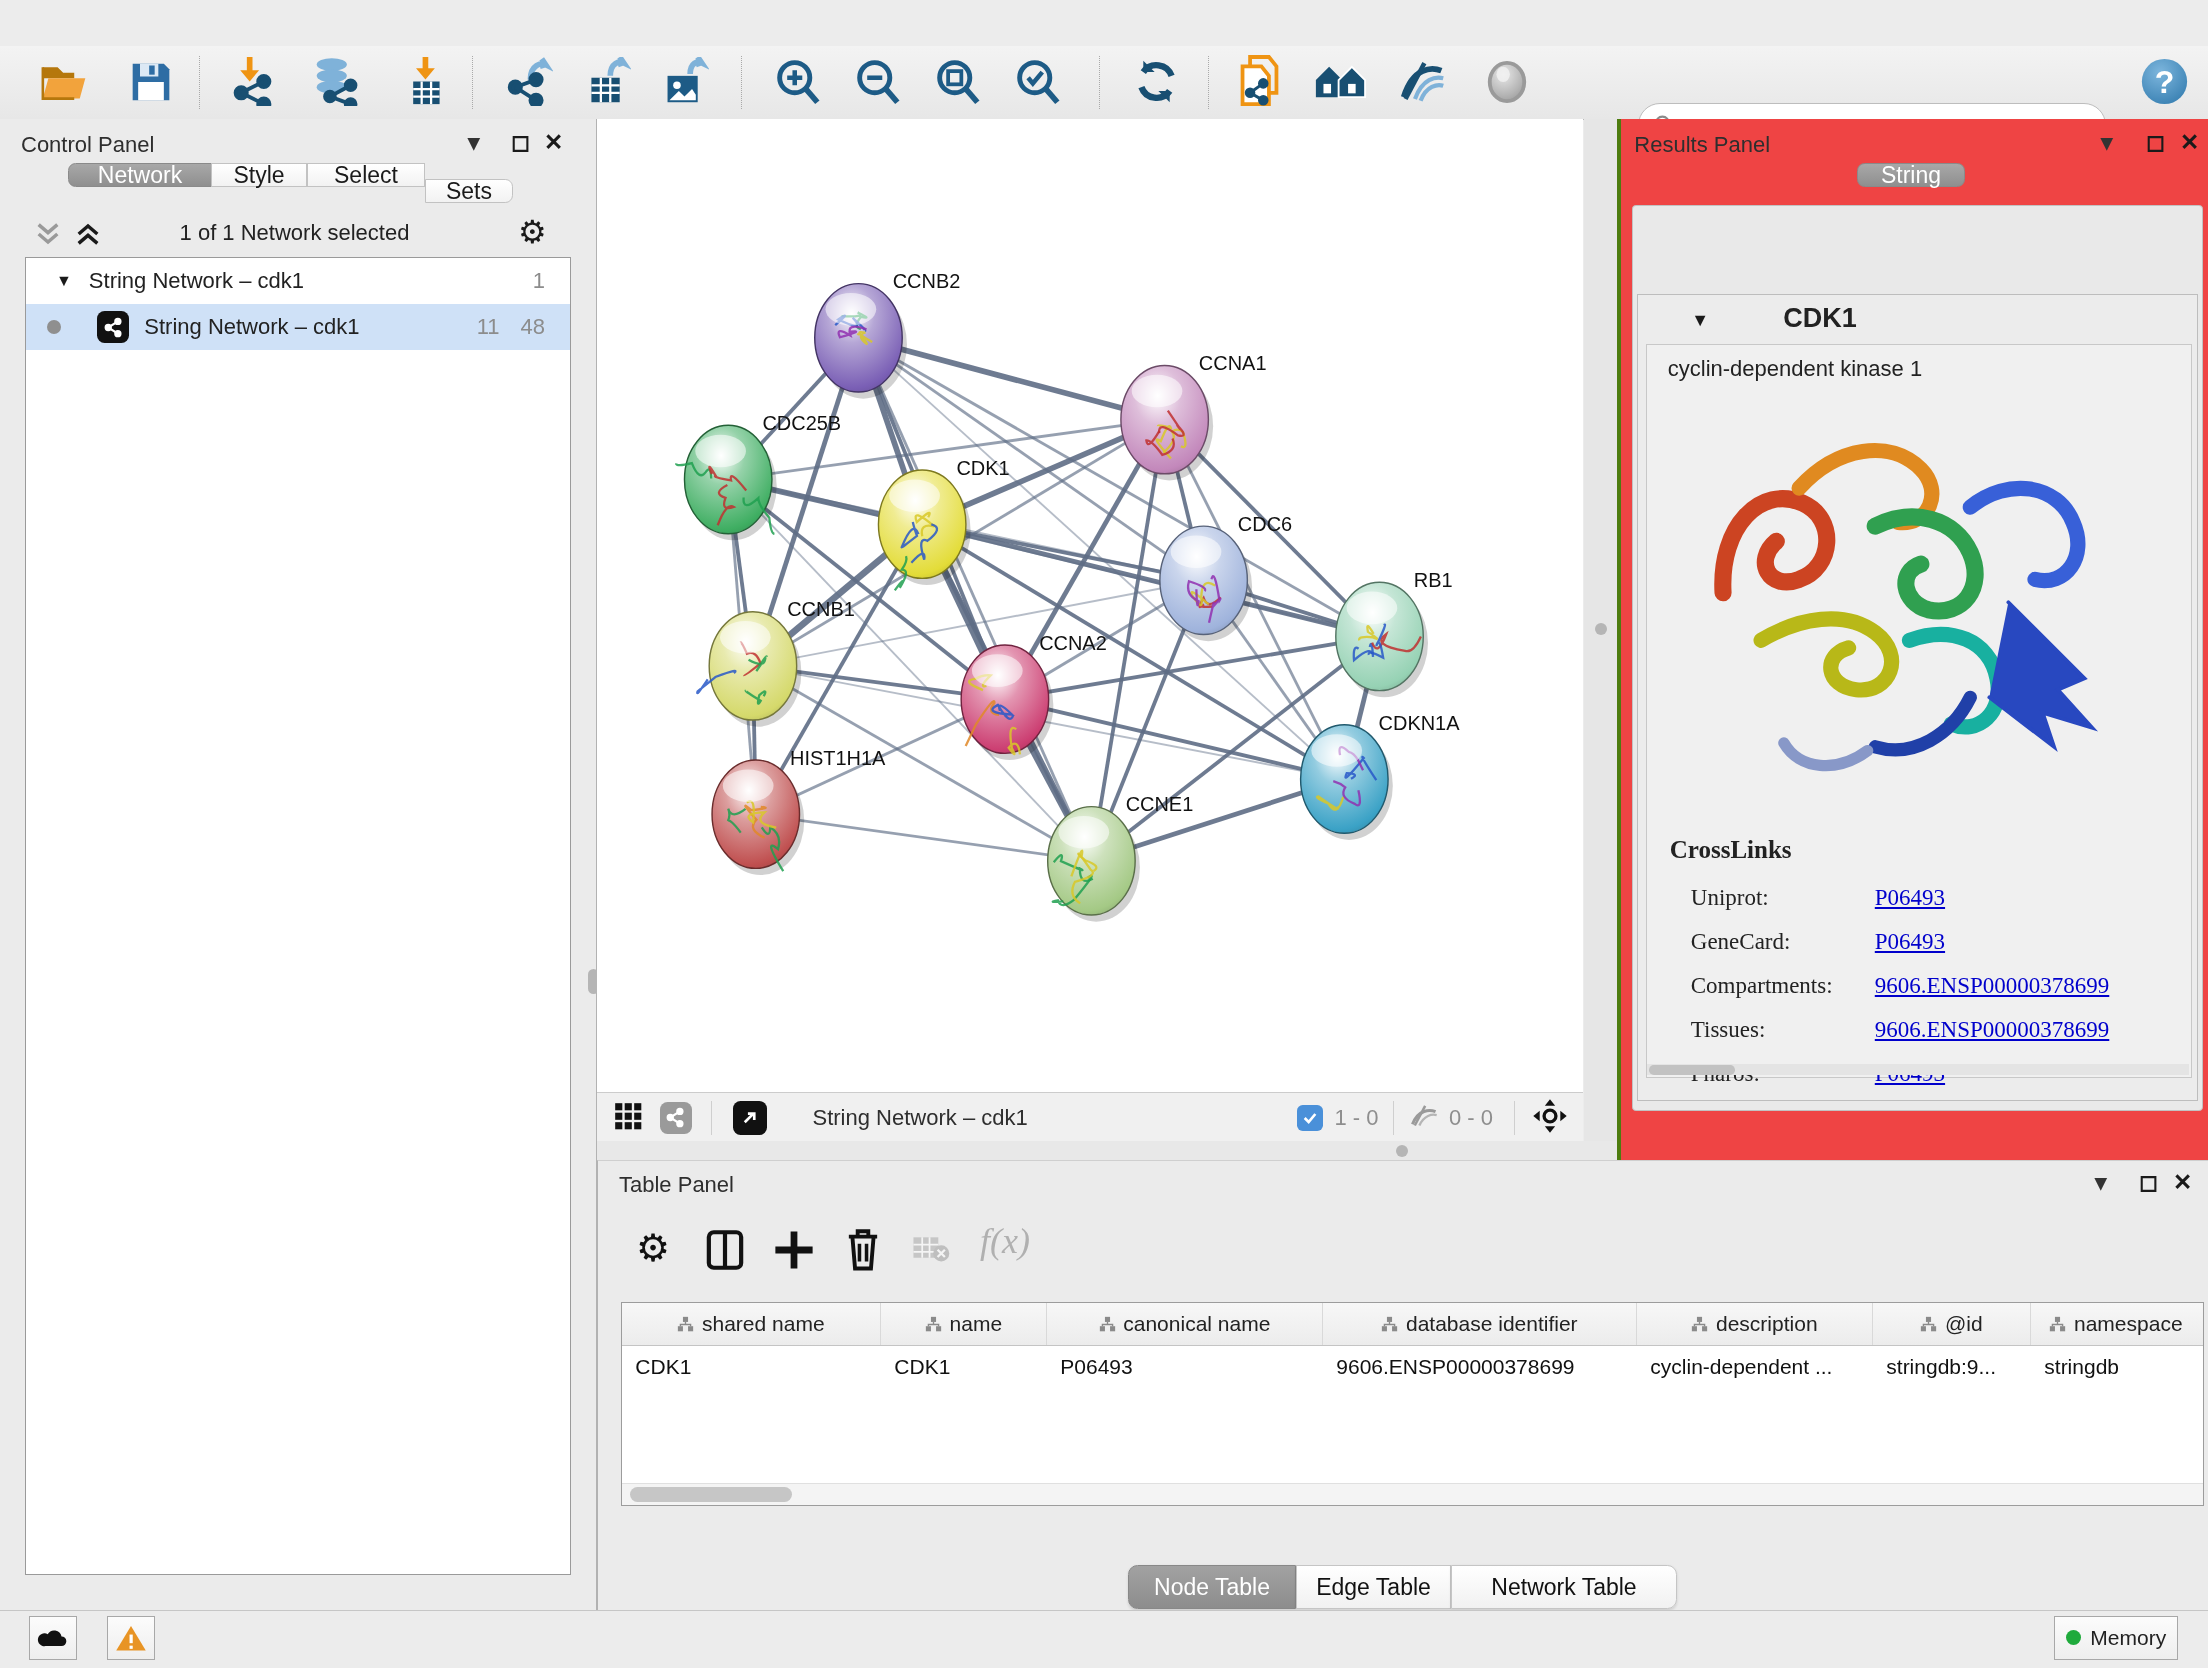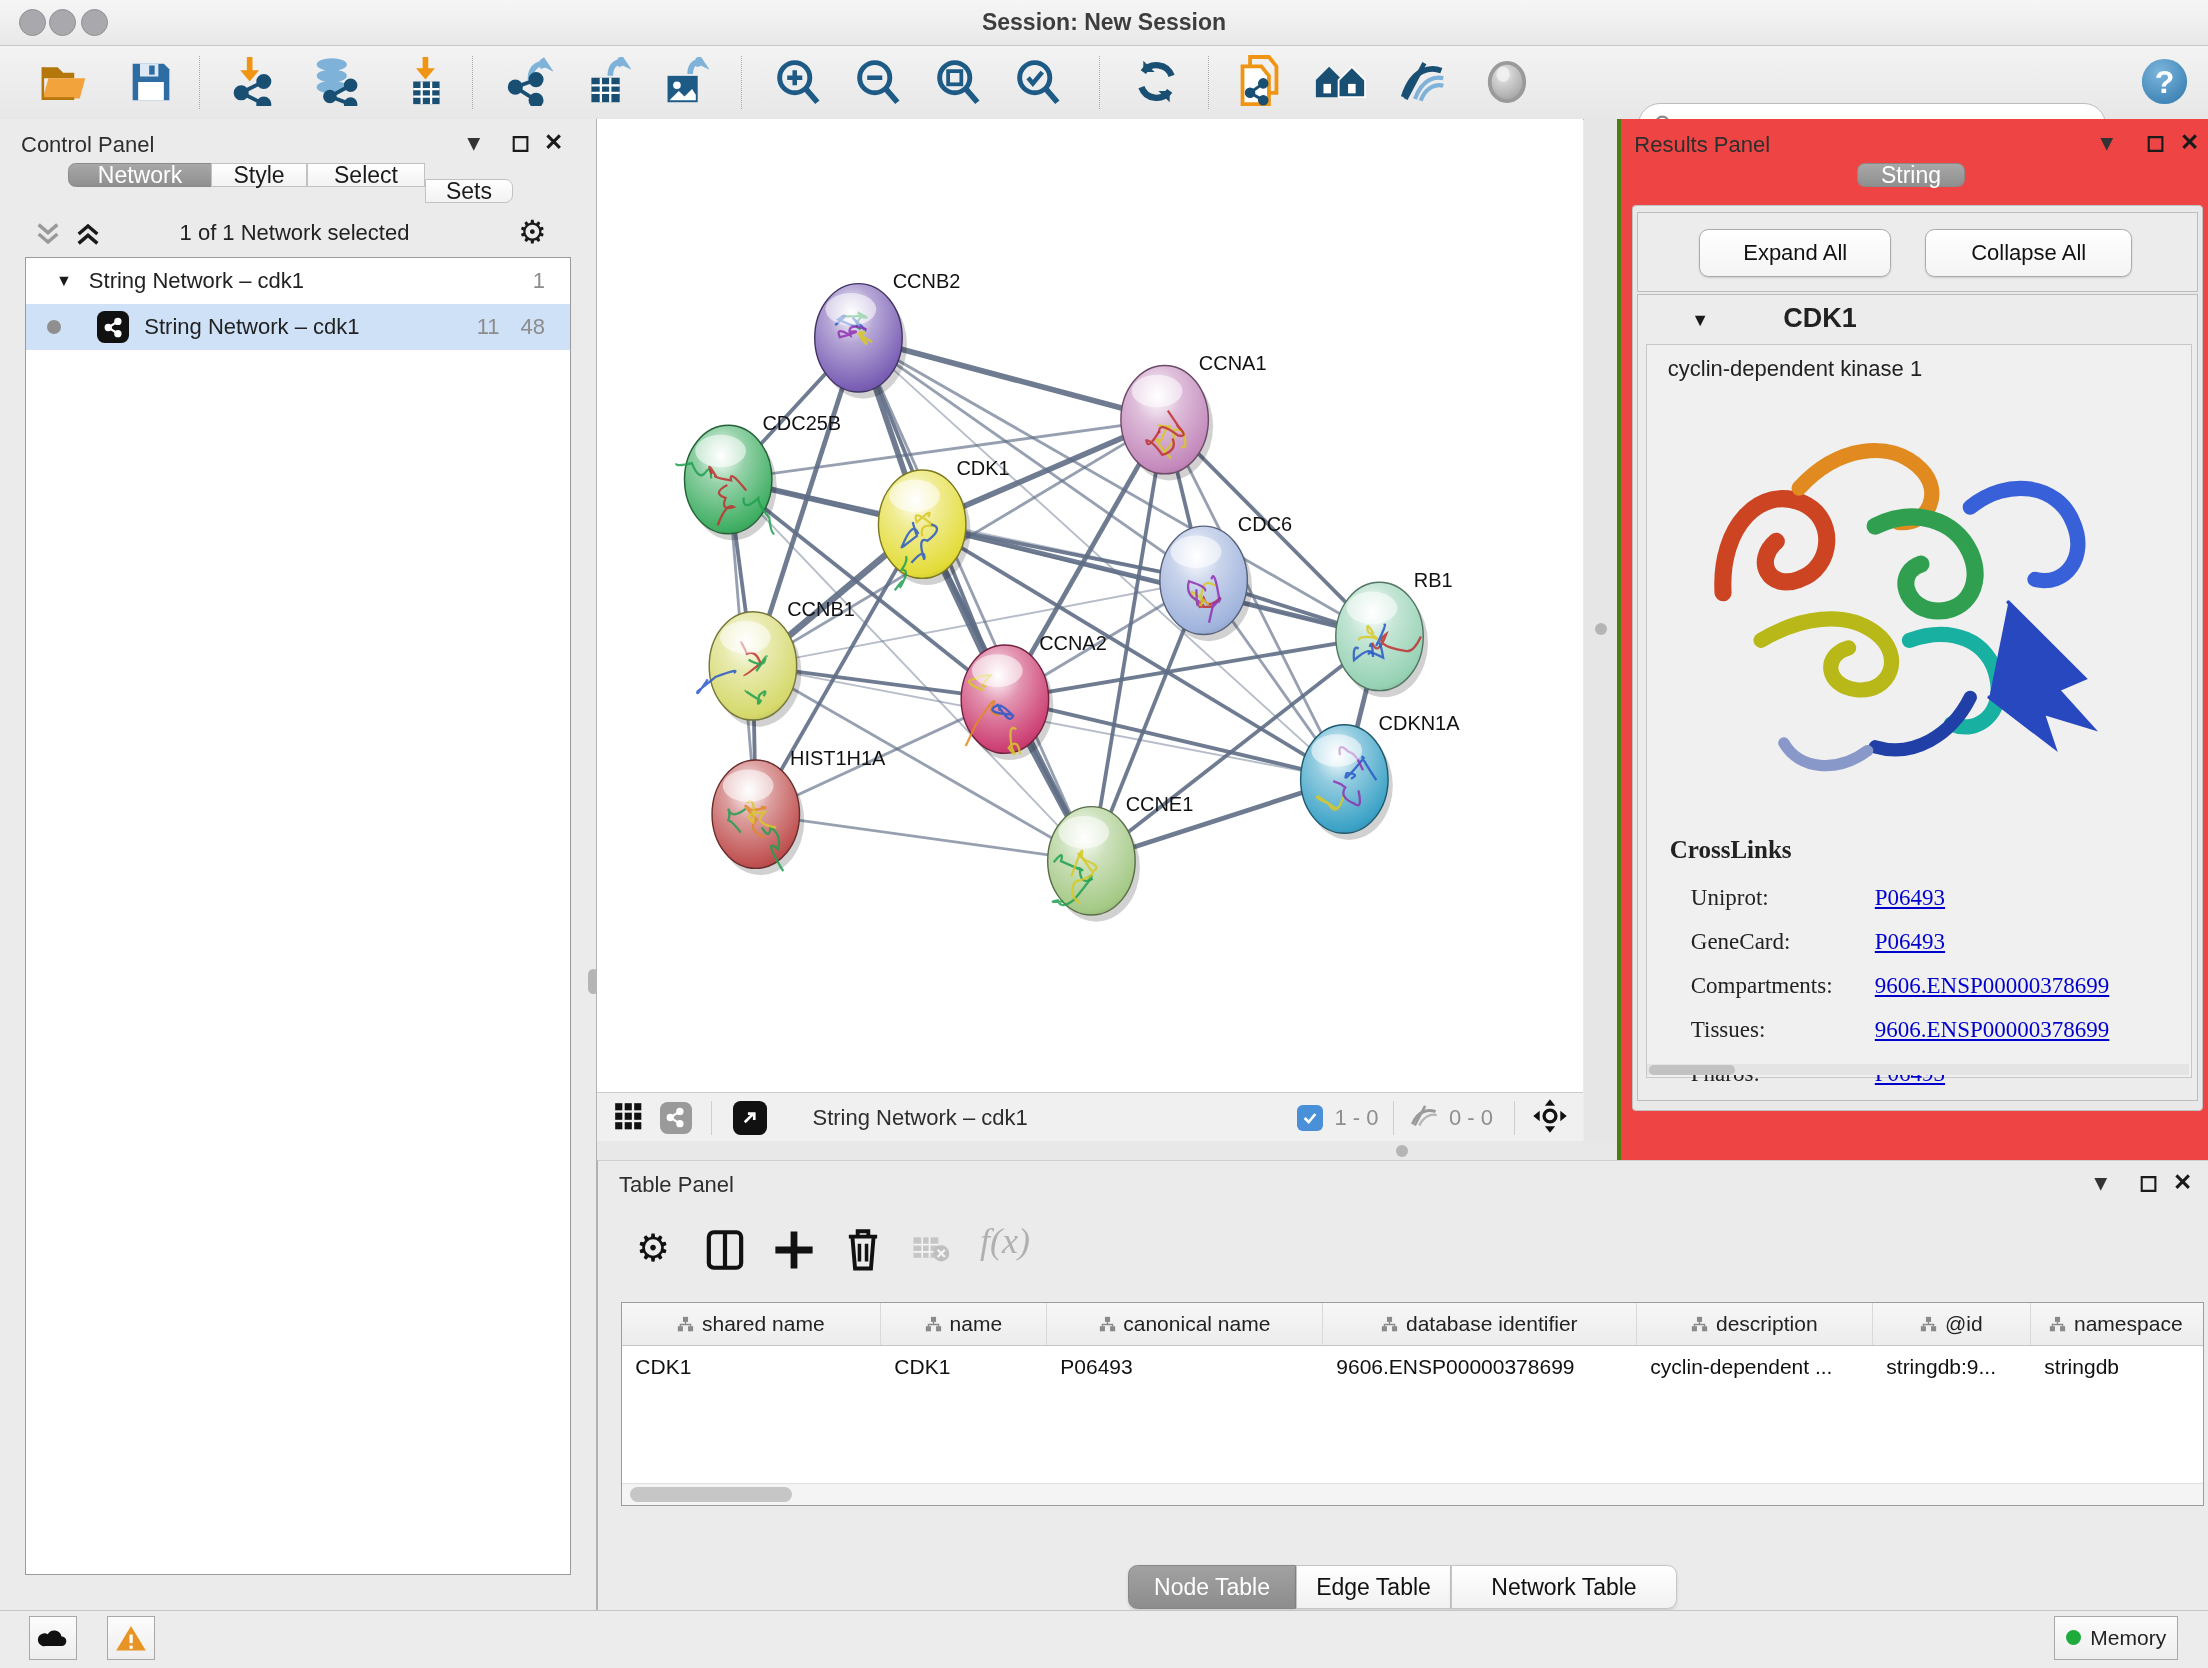--- a/index.html
+++ b/index.html
@@ -51,26 +51,20 @@
           background:linear-gradient(#ffffff,#f1f1f1);border:1px solid #c5c5c5;color:#111;box-sizing:border-box;
           box-shadow:0 1.9px 2.9px rgba(0,0,0,0.12);}
   .segtab.sel{background:linear-gradient(#a2a2a2,#8d8d8d);color:#fff;border-color:#888;}
   .grip{background:#b5b5b5;border-radius:50%;}
 </style>
 </head>
 <body>
 
 <div id="app">
 
-  <div class="abs titlebar">
-    <div class="abs tl" style="left:19px"></div>
-    <div class="abs tl" style="left:49px"></div>
-    <div class="abs tl" style="left:81px"></div>
-    <div class="abs wintitle">Session: New Session</div>
-  </div>
 
   <div class="abs toolbar">
     <div class="abs tbtn" style="left:38px">
       <svg width="48" height="42" viewBox="0 0 26 22">
           <path d="M1 3h8l3 3h6v3H1z" fill="#b5770c"></path>
           <path d="M1 20 L4 9 h20 l-3 11z" fill="#f2a33c"></path>
           <path d="M1 3v17h17" fill="none" stroke="#b5770c" stroke-width="1.4"></path>
         </svg>
     </div>
     <div class="abs tbtn" style="left:124px">
@@ -613,28 +607,20 @@
     <div class="abs panelTitle" style="left:13.3px;top:13.3px">Results Panel</div>
     <div class="abs panelBtn" style="left:480px;top:9.5px;color:#333">▾</div>
     <div class="abs panelBtn" style="left:525px;top:9.5px">◻</div>
     <div class="abs panelBtn" style="left:559px;top:9.5px">✕</div>
 
     <div class="abs tab sel" style="left:236px;top:44px;width:108px;border-radius:7.6px">
         <span>String</span>
       </div>
 
     <div class="abs" style="left:11.4px;top:86px;width:569px;height:904px;background:#e9e9e9;border:1px solid #c2c2c2;border-radius:3.8px">
-      <div class="abs" style="left:3.8px;top:5.7px;width:559px;height:78px;border:1px solid #bdbdbd;background:#ececec">
-        <div class="abs whitebtn" style="left:61px;top:16px;width:190px;height:46px">
-            <span>Expand All</span>
-          </div>
-        <div class="abs whitebtn" style="left:287px;top:16px;width:205px;height:46px">
-            <span>Collapse All</span>
-          </div>
-      </div>
       <div class="abs" style="left:3.8px;top:88px;width:559px;height:805px;border:1px solid #bdbdbd;background:#ececec">
         <span class="abs" style="left:53px;top:15px;font-size:18px;color:#1a1a1a">▼</span>
         <span class="abs" style="left:145px;top:7.6px;font-size:27px;font-weight:bold">CDK1</span>
         <div class="abs" style="left:7.6px;top:49px;width:544px;height:732px;background:#f0f0f0;border:1px solid #c8c8c8">
           <div class="abs" style="left:21px;top:11.4px;font-size:22px">cyclin-dependent kinase 1</div>
           <svg class="abs" style="left:38px;top:67px" width="447" height="409" viewBox="0 0 235 215">
             <g fill="none" stroke-linecap="round">
               <path d="M20 95 C18 60 40 38 62 48 C80 56 78 82 60 88 C44 94 36 78 48 68" stroke="#cc4422" stroke-width="9"></path>
               <path d="M60 40 C80 18 108 14 124 30 C136 42 128 60 112 58" stroke="#e08a20" stroke-width="8"></path>
               <path d="M40 120 C60 108 84 104 100 116 C116 128 108 148 90 146 C74 144 72 128 86 124" stroke="#b8b818" stroke-width="8"></path>

